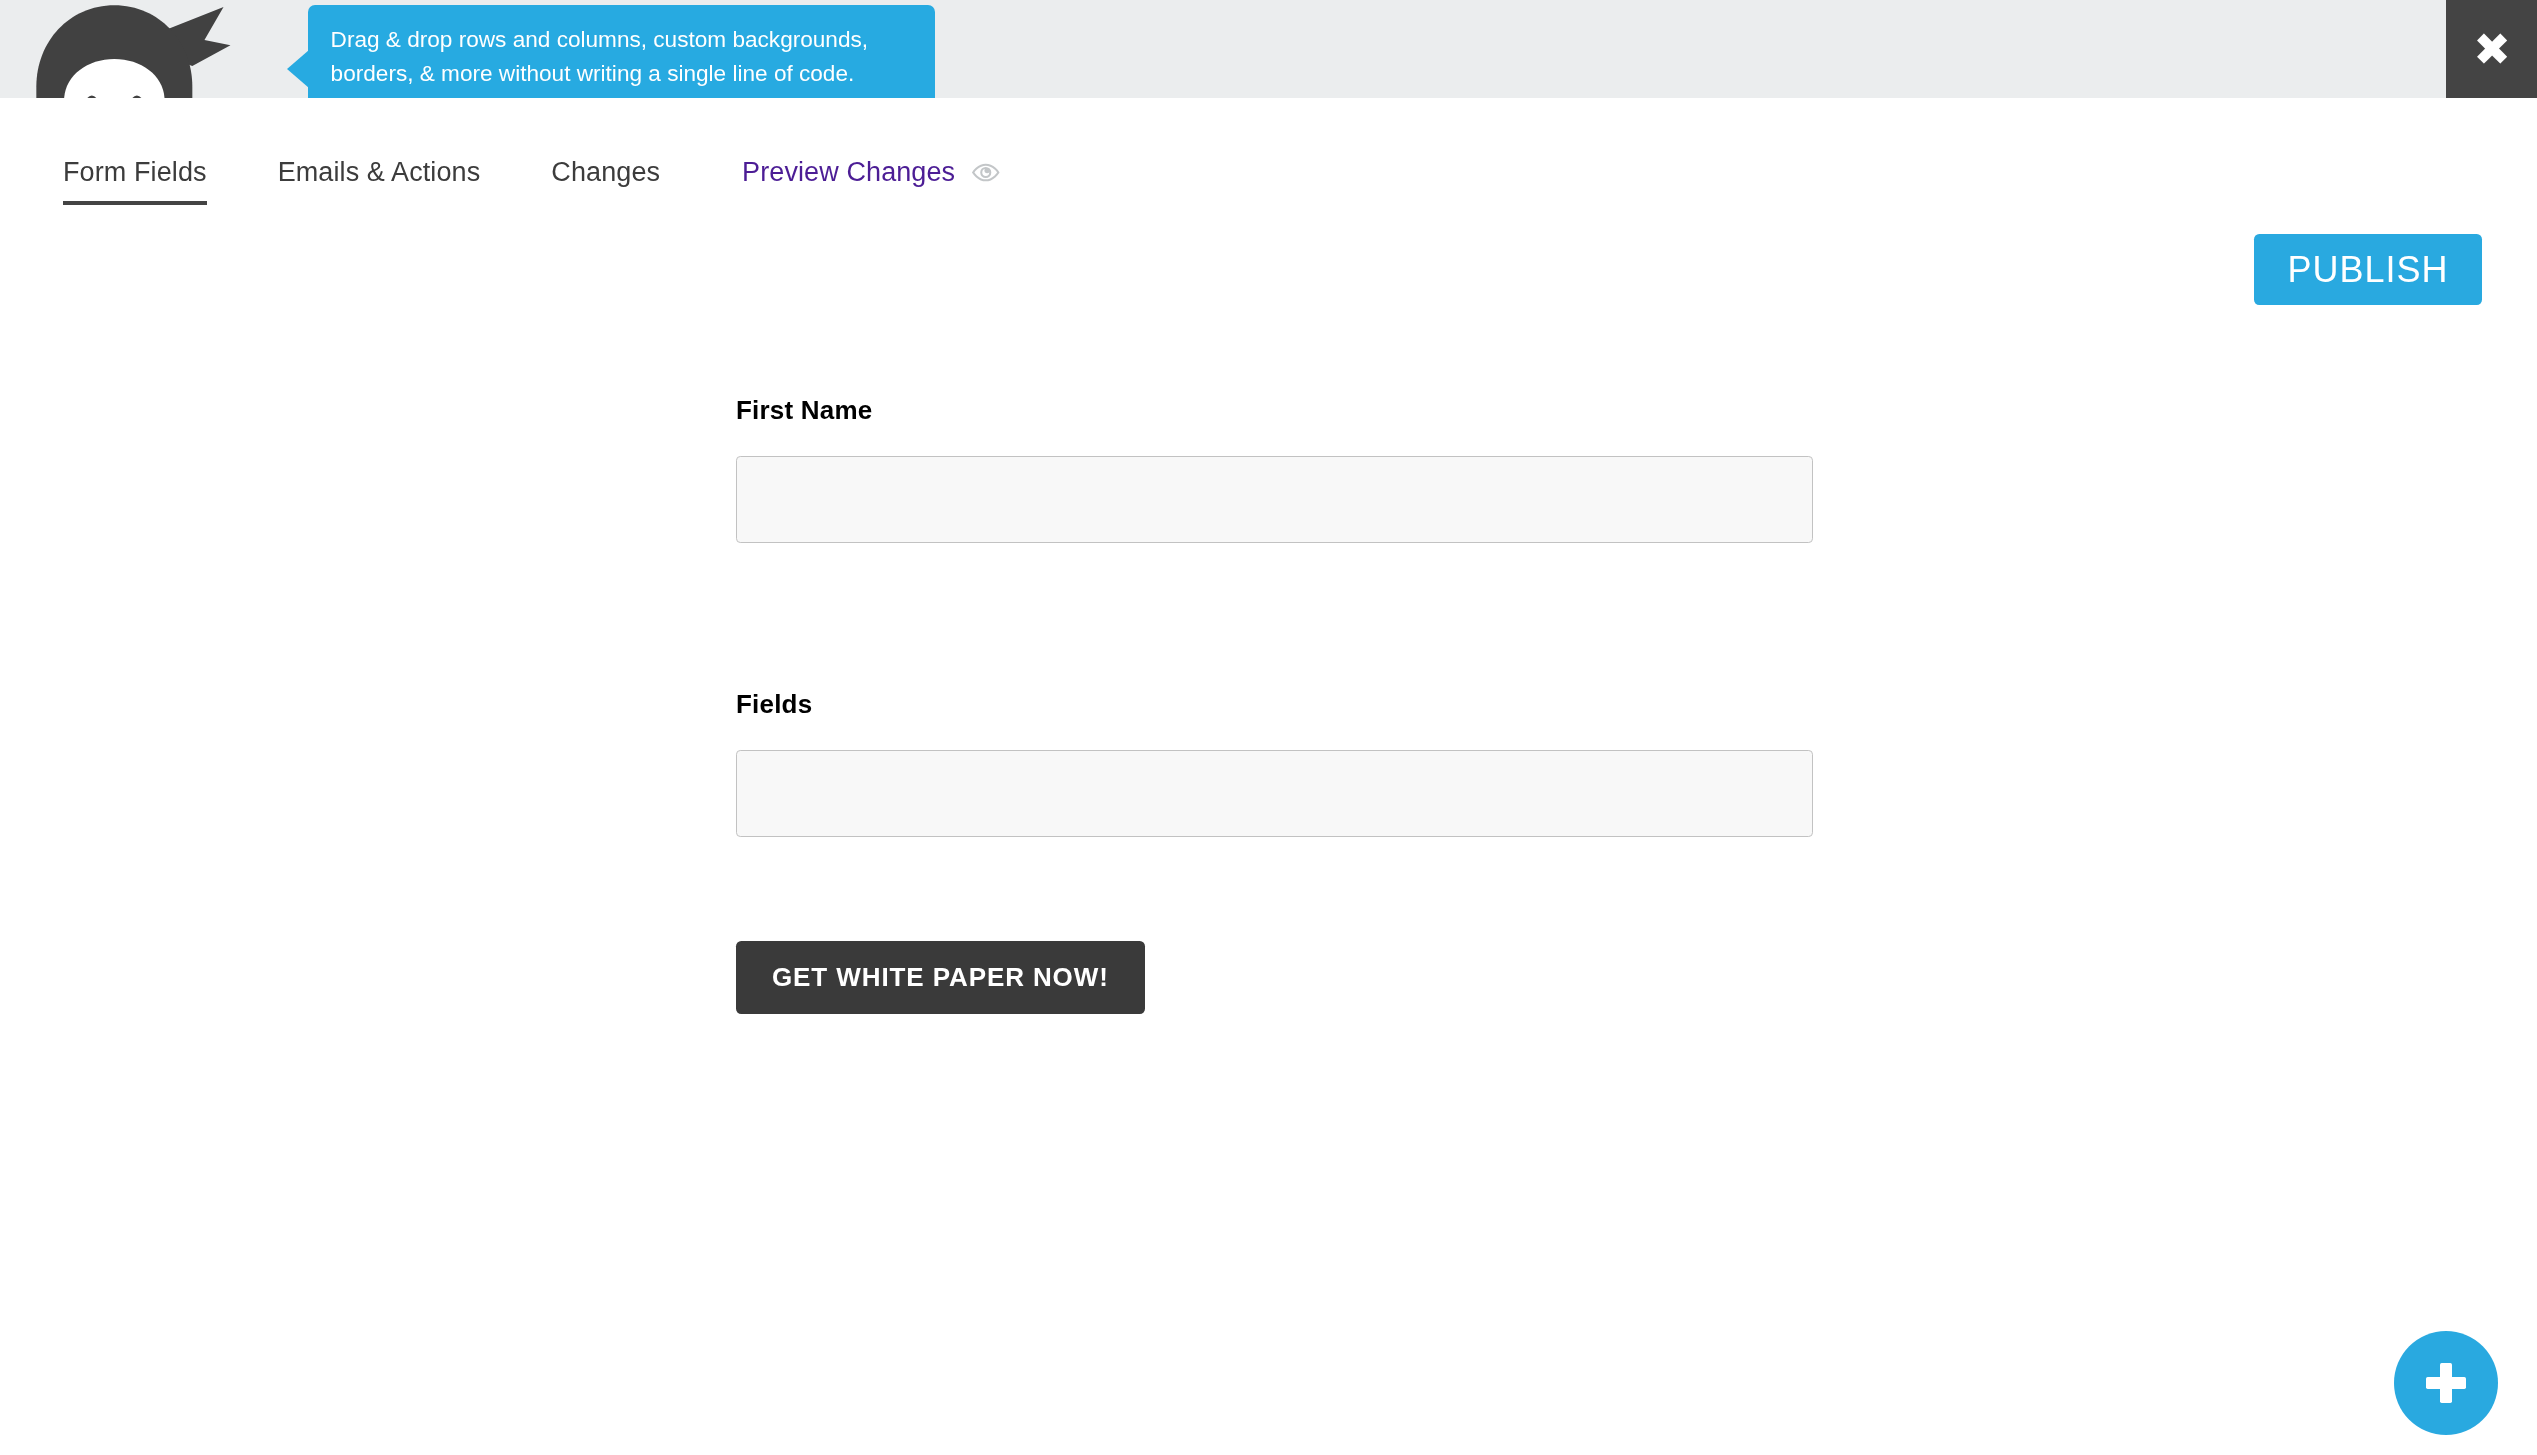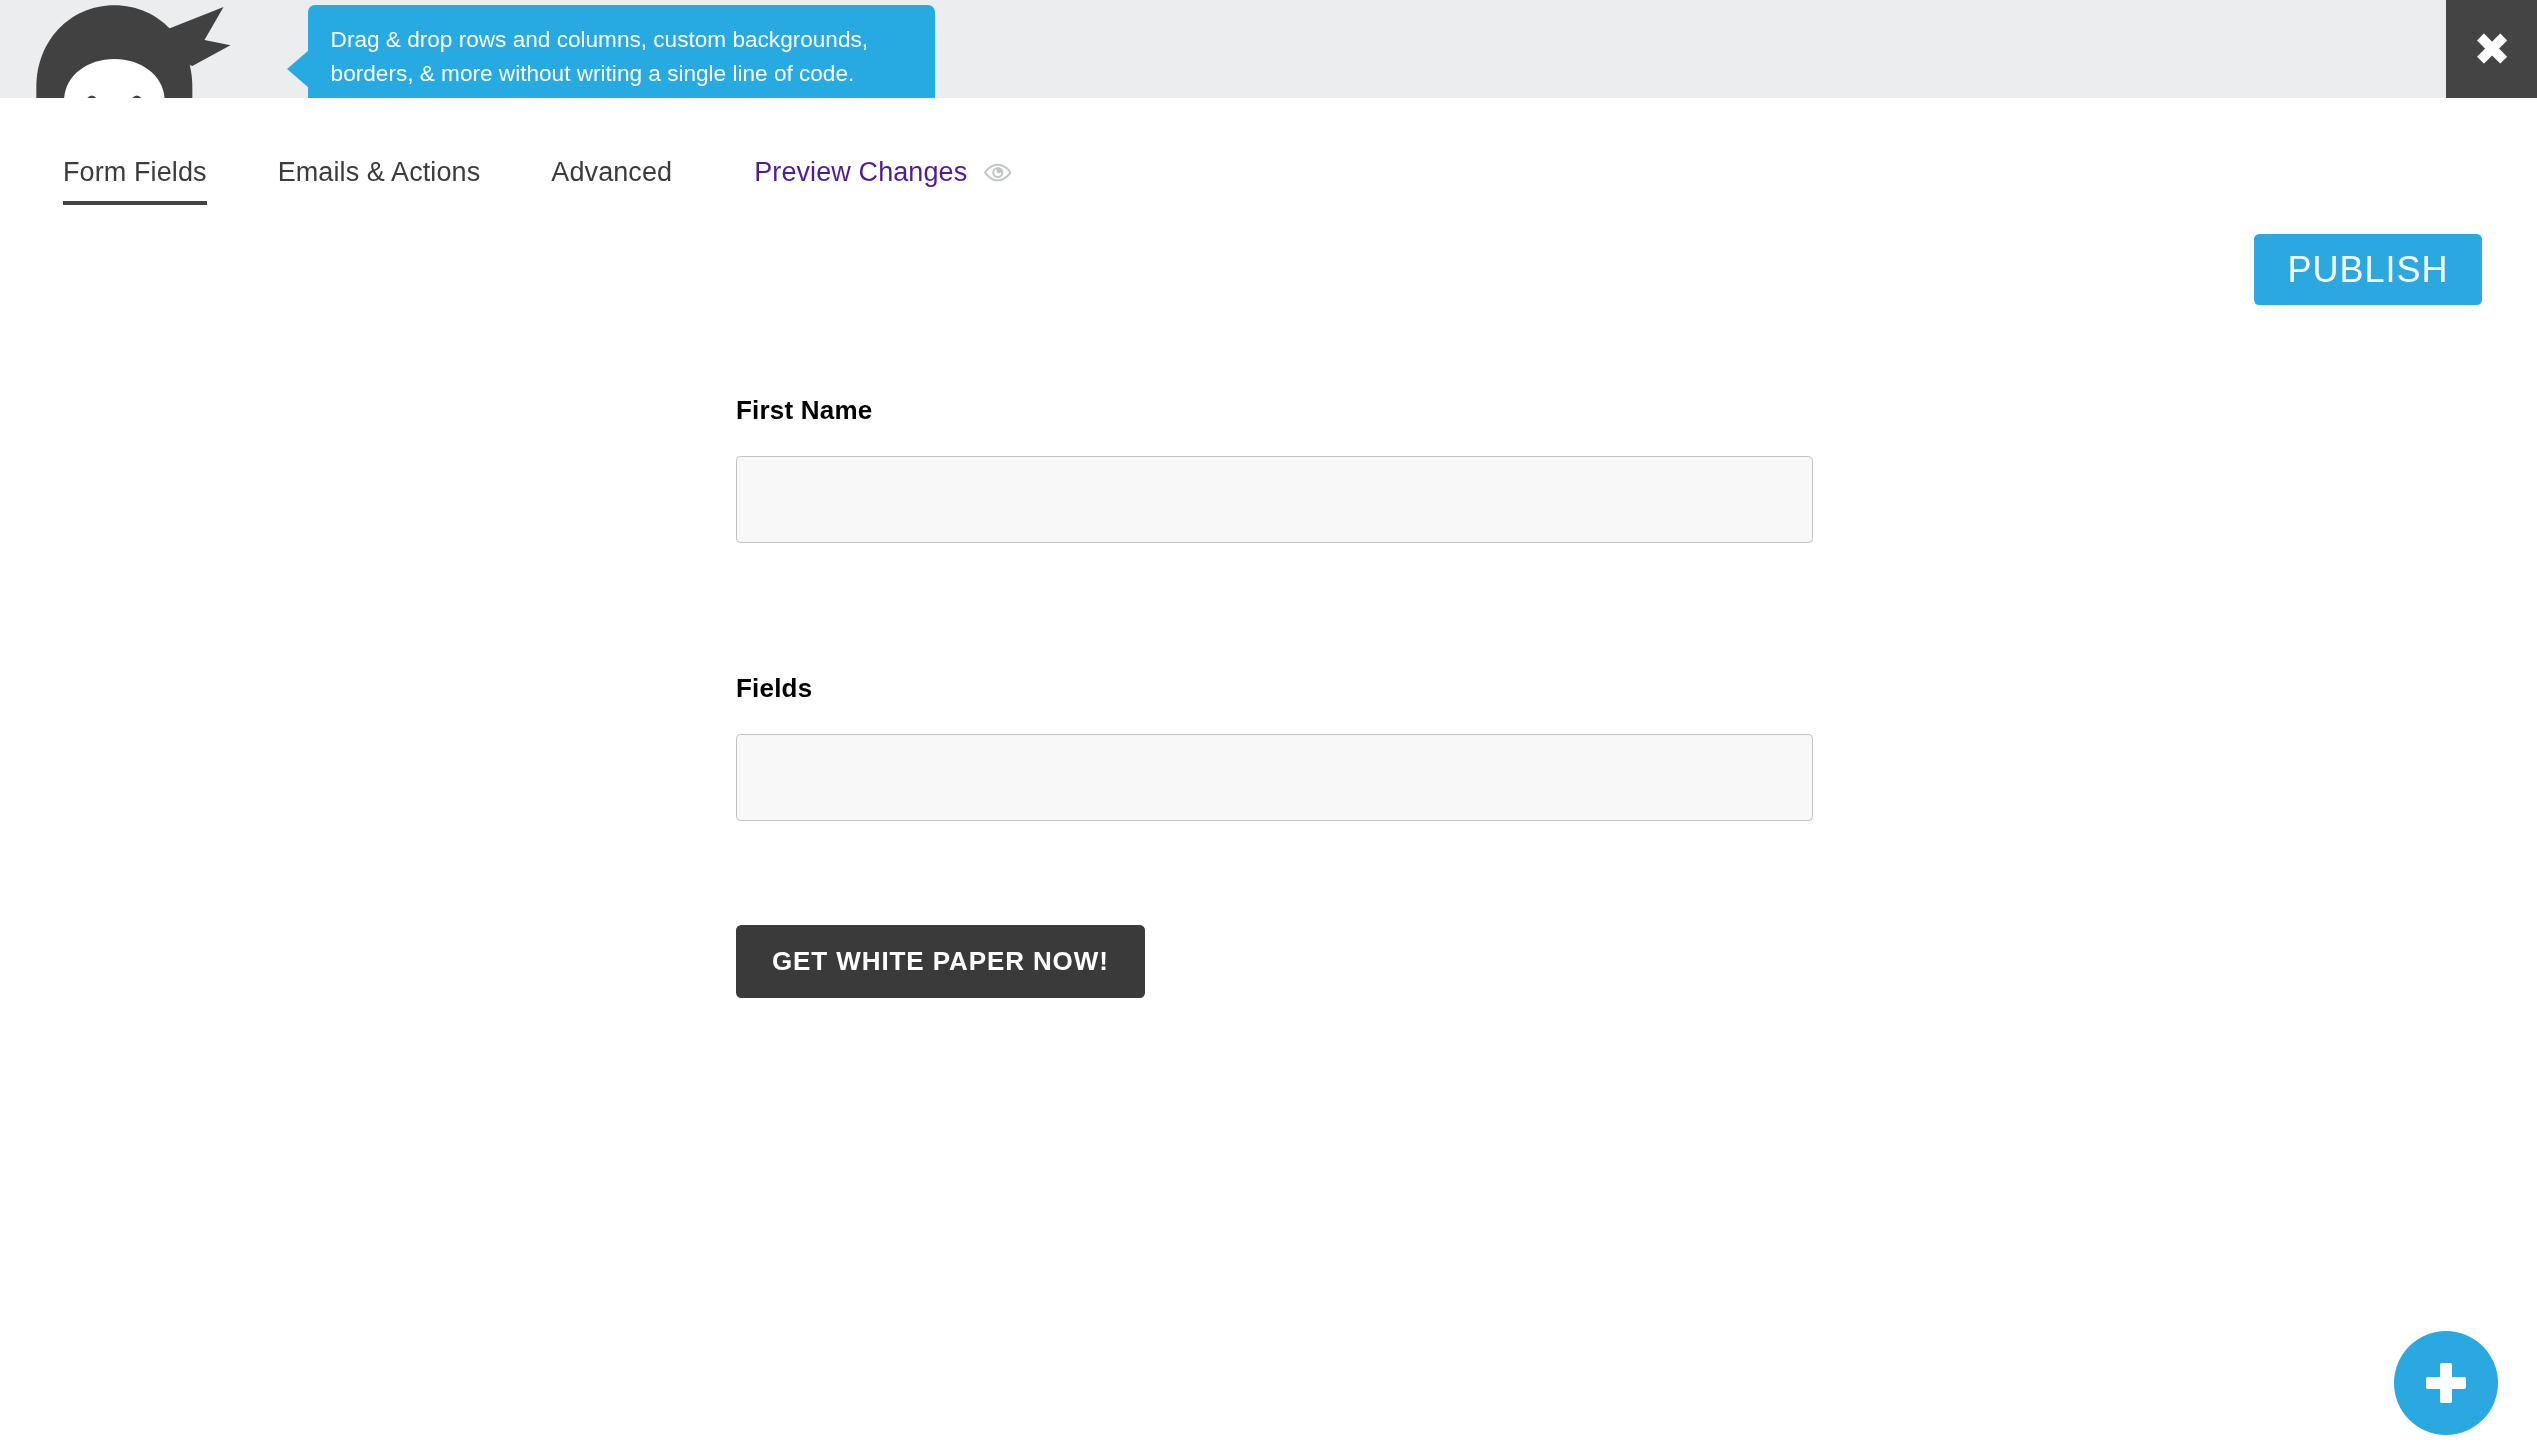--- a/index.html
+++ b/index.html
@@ -149,21 +149,21 @@
   }
 
   
   .form-area {
     position: absolute;
     left: 736px;
     top: 395px;
     width: 1077px;
   }
 
-  .field { margin-bottom: 0; }
+  .field { margin-bottom: 16px; }
   .field-label {
     font-size: 26px;
     font-weight: bold;
     color: #000000;
     letter-spacing: 0.2px;
   }
   .field-input {
     display: block;
     width: 1077px;
     height: 87px;
@@ -254,21 +254,21 @@
 
       <div class="tab active">
         <span>Form Fields</span>
       </div>
 
       <div class="tab">
         <span>Emails &amp; Actions</span>
       </div>
 
       <div class="tab">
-        <span>Advanced</span>
+        <span>Changes</span>
       </div>
 
       <div class="tab muted">
         <span>Preview Changes</span>
         <span class="eye-icon">
           <svg width="29.5" height="21" viewBox="0 0 34 24" xmlns="http://www.w3.org/2000/svg">
             <path d="M17 3 C8 3 2.5 12 2.5 12 C2.5 12 8 21 17 21 C26 21 31.5 12 31.5 12 C31.5 12 26 3 17 3 Z" fill="none" stroke="#c3c6c8" stroke-width="2.4"></path>
             <circle cx="17" cy="12" r="5.2" fill="none" stroke="#c3c6c8" stroke-width="2.4"></circle>
             <circle cx="18.6" cy="9.8" r="3.1" fill="#c3c6c8"></circle>
           </svg>

